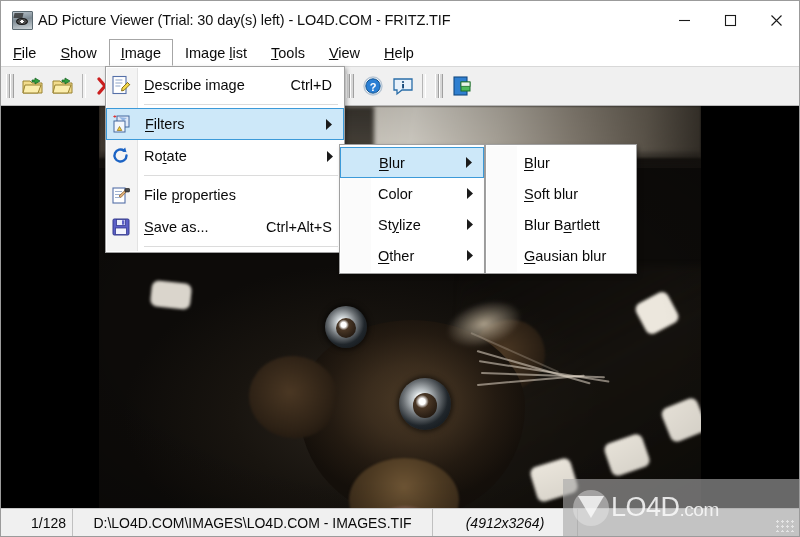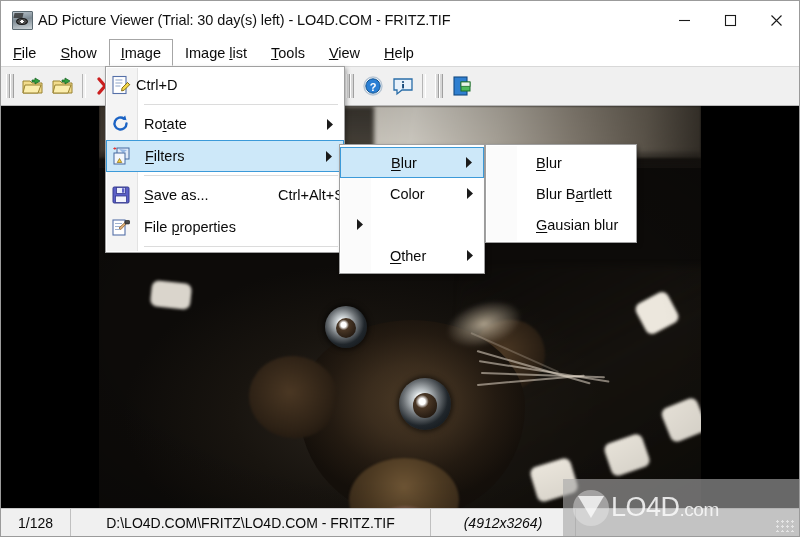--- a/index.html
+++ b/index.html
@@ -235,21 +235,21 @@
     position:absolute;left:0;bottom:0;width:100%;height:28px;
     background:#f0f0f0;border-top:1px solid #c8c8c8;
     display:flex;align-items:stretch;box-sizing:border-box;
     font-size:14px;color:#0a0a0a;z-index:30;
   }
   .sb-cell{
     display:flex;align-items:center;justify-content:center;
     border-right:1px solid #c0c0c0;box-sizing:border-box;
     white-space:nowrap;padding:0 8px;
   }
-  .sb-cell.idx{width:70px;}
+  .sb-cell.idx{width:48px;margin-left:24px;}
   .sb-cell.path{width:360px;}
   .sb-cell.dims{width:145px;font-style:italic;}
   .sb-cell.pad{flex:1;border-right:none;}
 
   
   .popup{
     position:absolute;background:#ffffff;
     border:1px solid #a0a0a0;
     box-shadow:2px 2px 4px rgba(0,0,0,.28);
     z-index:70;box-sizing:border-box;
@@ -270,29 +270,29 @@
   }
   .pop-row.hl{
     background:#cde8f9;border:1px solid #3c9ad9;
   }
   .pop-ico{
     width:30px;height:32px;flex:0 0 auto;
     display:flex;align-items:center;justify-content:center;
   }
   .pop-label{flex:1;padding-left:8px;white-space:nowrap;}
   .pop-label u{text-decoration:underline;text-underline-offset:1.5px;}
-  .pop-accel{white-space:nowrap;}
+  .pop-accel{padding-right:12px;white-space:nowrap;}
   .pop-arrow{
     width:16px;flex:0 0 auto;display:flex;align-items:center;justify-content:center;
     padding-right:6px;
   }
   .pop-sep{
     height:1px;margin:3px 6px 3px 38px;background:#dcdcdc;
   }
-  .popup.lvl2 .pop-row,.popup.lvl3 .pop-row{height:31px;padding-left:12px;}
+  .popup.lvl2 .pop-row,.popup.lvl3 .pop-row{height:31px;}
   .popup.lvl2 .pop-label{padding-left:38px;}
   .popup.lvl3 .pop-label{padding-left:38px;}
   
   svg{display:block;}
 </style>
 </head>
 <body>
 
 <div class="window">
 
@@ -482,102 +482,103 @@
     <div class="wm-logo">
       <div class="c"></div>
         <div class="tri"></div>
     </div>
     <div class="wm-text"><span>LO4D</span><span class="small">.com</span></div>
     <div class="wm-dots"></div>
   </div>
 
   <div class="statusbar">
     <div class="sb-cell idx">1/128</div>
-    <div class="sb-cell path">D:\LO4D.COM\FRITZ\LO4D.COM - FRITZ.TIF</div>
+    <div class="sb-cell path">D:\LO4D.COM\IMAGES\LO4D.COM - IMAGES.TIF</div>
     <div class="sb-cell dims">(4912x3264)</div>
     <div class="sb-cell pad"></div>
   </div>
 
   <div class="popup lvl1">
     <div class="pop-gutter"></div>
 
     <div class="pop-row">
       <div class="pop-ico">
         <svg width="20" height="20" viewBox="0 0 20 20">
           <rect x="2" y="1.5" width="13" height="17" fill="#ffffff" stroke="#5570a8" stroke-width="1.1"></rect>
           <path d="M4.4 5h7M4.4 8h7M4.4 11h5" stroke="#8fa5c8" stroke-width="1"></path>
           <path d="M11 13l5.5-5.5 2.2 2.2L13.2 15.2 10.6 16z" fill="#f4d84a" stroke="#7a6412" stroke-width=".9"></path>
           <path d="M16.5 7.5l2.2 2.2" stroke="#7a6412" stroke-width=".9"></path>
         </svg>
       </div>
+      <div class="pop-label"><u>D</u>escribe image</div>
       <div class="pop-accel">Ctrl+D</div>
     </div>
 
     <div class="pop-sep"></div>
-
-    <div class="pop-row">
-      <div class="pop-ico">
-        <svg width="20" height="20" viewBox="0 0 20 20">
-          <path d="M15.5 9.5a6 6 0 1 1-2.4-4.8" fill="none" stroke="#1b63c4" stroke-width="2.4" stroke-linecap="round"></path>
-          <path d="M14.2 1.6l1.3 4.6-4.7-1.1z" fill="#1b63c4"></path>
-        </svg>
-      </div>
-      <div class="pop-label">Ro<u>t</u>ate</div>
-      <div class="pop-arrow">
-        <svg width="7" height="11" viewBox="0 0 7 11">
-            <path d="M0 0l6 5.5L0 11z" fill="#1a1a1a"></path>
-          </svg>
-      </div>
-    </div>
 
     <div class="pop-row hl">
       <div class="pop-ico">
         <svg width="20" height="20" viewBox="0 0 20 20">
           <rect x="5" y="2" width="12" height="11" fill="#dfe9f7" stroke="#45699f" stroke-width="1"></rect>
           <path d="M7 3l4 4 4-3" fill="#7fa7dc" opacity=".8"></path>
           <rect x="2" y="7" width="11" height="11" fill="#f2f6fc" stroke="#45699f" stroke-width="1"></rect>
           <path d="M1 2.5l1.8-1.2 1.8 1.2-1.8 1.3z" fill="#e03434"></path>
           <path d="M7.5 12.5l2.3 4h-4.6z" fill="#f5cf3f" stroke="#8a6d13" stroke-width=".7"></path>
         </svg>
       </div>
       <div class="pop-label"><u>F</u>ilters</div>
       <div class="pop-arrow">
         <svg width="7" height="11" viewBox="0 0 7 11">
             <path d="M0 0l6 5.5L0 11z" fill="#1a1a1a"></path>
           </svg>
       </div>
     </div>
 
+    <div class="pop-row">
+      <div class="pop-ico">
+        <svg width="20" height="20" viewBox="0 0 20 20">
+          <path d="M15.5 9.5a6 6 0 1 1-2.4-4.8" fill="none" stroke="#1b63c4" stroke-width="2.4" stroke-linecap="round"></path>
+          <path d="M14.2 1.6l1.3 4.6-4.7-1.1z" fill="#1b63c4"></path>
+        </svg>
+      </div>
+      <div class="pop-label">Ro<u>t</u>ate</div>
+      <div class="pop-arrow">
+        <svg width="7" height="11" viewBox="0 0 7 11">
+            <path d="M0 0l6 5.5L0 11z" fill="#1a1a1a"></path>
+          </svg>
+      </div>
+    </div>
+
     <div class="pop-sep"></div>
+
+    <div class="pop-row">
+      <div class="pop-ico">
+        <svg width="20" height="20" viewBox="0 0 20 20">
+          <rect x="2" y="3" width="12" height="15" fill="#ffffff" stroke="#5570a8" stroke-width="1.1"></rect>
+          <path d="M4 6.5h7M4 9.5h7M4 12.5h5" stroke="#9fb2d0" stroke-width="1"></path>
+          <path d="M8 11l6-5.6 1.4 1.2-5.6 6z" fill="#e2b37a" stroke="#8a6030" stroke-width=".8"></path>
+          <rect x="14" y="3.5" width="4.5" height="3.4" rx=".6" fill="#4a4a4a" stroke="#222" stroke-width=".7"></rect>
+        </svg>
+      </div>
+      <div class="pop-label">File <u>p</u>roperties</div>
+    </div>
 
     <div class="pop-row">
       <div class="pop-ico">
         <svg width="20" height="20" viewBox="0 0 20 20">
           <rect x="2" y="2" width="16" height="16" rx="1.2" fill="#5b5fc7" stroke="#343a8f" stroke-width="1"></rect>
           <rect x="5.5" y="2.5" width="9" height="6" fill="#e9ecfb" stroke="#343a8f" stroke-width=".8"></rect>
           <rect x="11" y="3.3" width="2.4" height="4.4" fill="#5b5fc7"></rect>
           <rect x="4.5" y="11" width="11" height="6.5" fill="#f3f4fd" stroke="#343a8f" stroke-width=".8"></rect>
         </svg>
       </div>
       <div class="pop-label"><u>S</u>ave as...</div>
       <div class="pop-accel">Ctrl+Alt+S</div>
     </div>
 
-    <div class="pop-row">
-      <div class="pop-ico">
-        <svg width="20" height="20" viewBox="0 0 20 20">
-          <rect x="2" y="3" width="12" height="15" fill="#ffffff" stroke="#5570a8" stroke-width="1.1"></rect>
-          <path d="M4 6.5h7M4 9.5h7M4 12.5h5" stroke="#9fb2d0" stroke-width="1"></path>
-          <path d="M8 11l6-5.6 1.4 1.2-5.6 6z" fill="#e2b37a" stroke="#8a6030" stroke-width=".8"></path>
-          <rect x="14" y="3.5" width="4.5" height="3.4" rx=".6" fill="#4a4a4a" stroke="#222" stroke-width=".7"></rect>
-        </svg>
-      </div>
-      <div class="pop-label">File <u>p</u>roperties</div>
-    </div>
-
     <div class="pop-sep"></div>
 
   </div>
 
   <div class="popup lvl2">
     <div class="pop-gutter none"></div>
 
     <div class="pop-row hl">
       <div class="pop-label"><u>B</u>lur</div>
       <div class="pop-arrow">
@@ -588,20 +589,21 @@
     </div>
     <div class="pop-row">
       <div class="pop-label">Color</div>
       <div class="pop-arrow">
         <svg width="7" height="11" viewBox="0 0 7 11">
             <path d="M0 0l6 5.5L0 11z" fill="#1a1a1a"></path>
           </svg>
       </div>
     </div>
     <div class="pop-row">
+      <div class="pop-label">St<u>y</u>lize</div>
       <div class="pop-arrow">
         <svg width="7" height="11" viewBox="0 0 7 11">
             <path d="M0 0l6 5.5L0 11z" fill="#1a1a1a"></path>
           </svg>
       </div>
     </div>
     <div class="pop-row">
       <div class="pop-label"><u>O</u>ther</div>
       <div class="pop-arrow">
         <svg width="7" height="11" viewBox="0 0 7 11">
@@ -610,20 +612,23 @@
       </div>
     </div>
   </div>
 
   <div class="popup lvl3">
     <div class="pop-gutter none"></div>
     <div class="pop-row">
       <div class="pop-label"><u>B</u>lur</div>
     </div>
     <div class="pop-row">
+      <div class="pop-label"><u>S</u>oft blur</div>
+    </div>
+    <div class="pop-row">
       <div class="pop-label">Blur B<u>a</u>rtlett</div>
     </div>
     <div class="pop-row">
       <div class="pop-label"><u>G</u>ausian blur</div>
     </div>
   </div>
 
 </div>
 
 </body></html>

